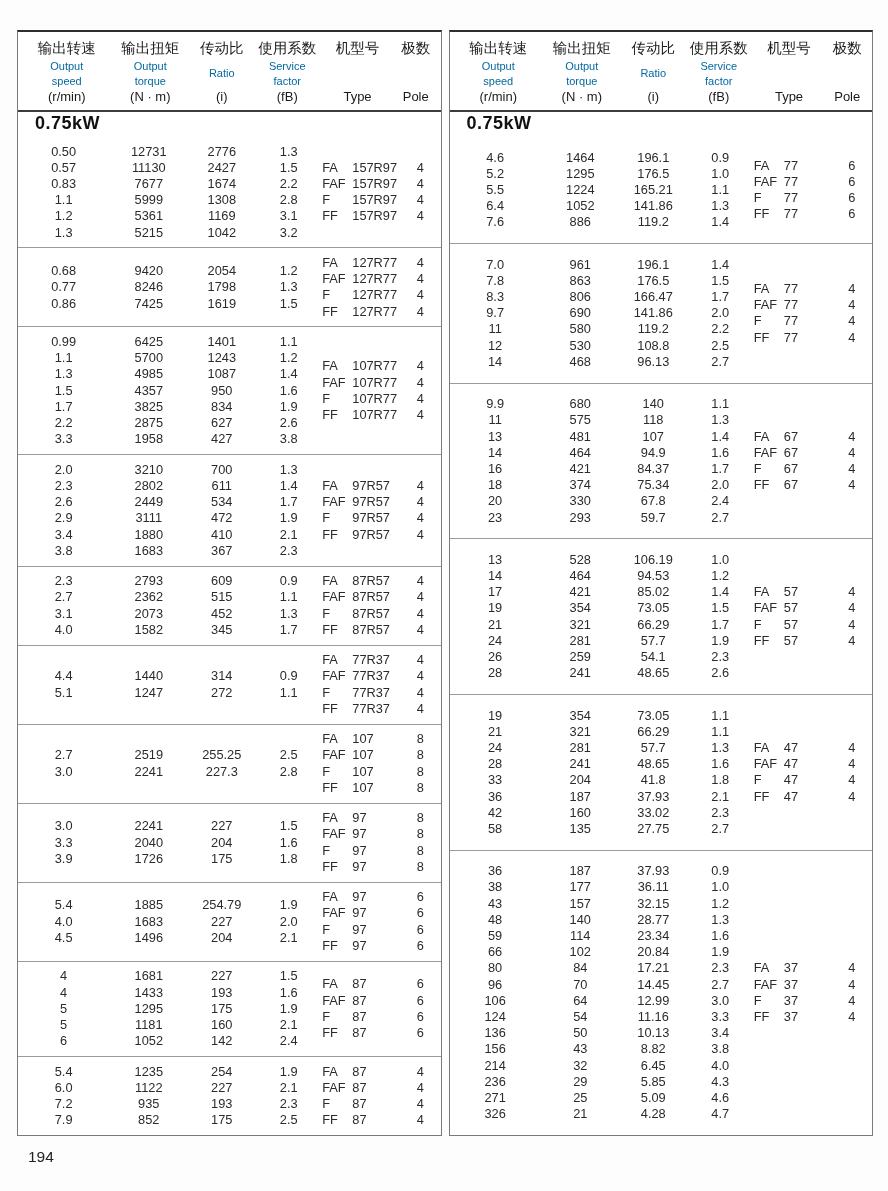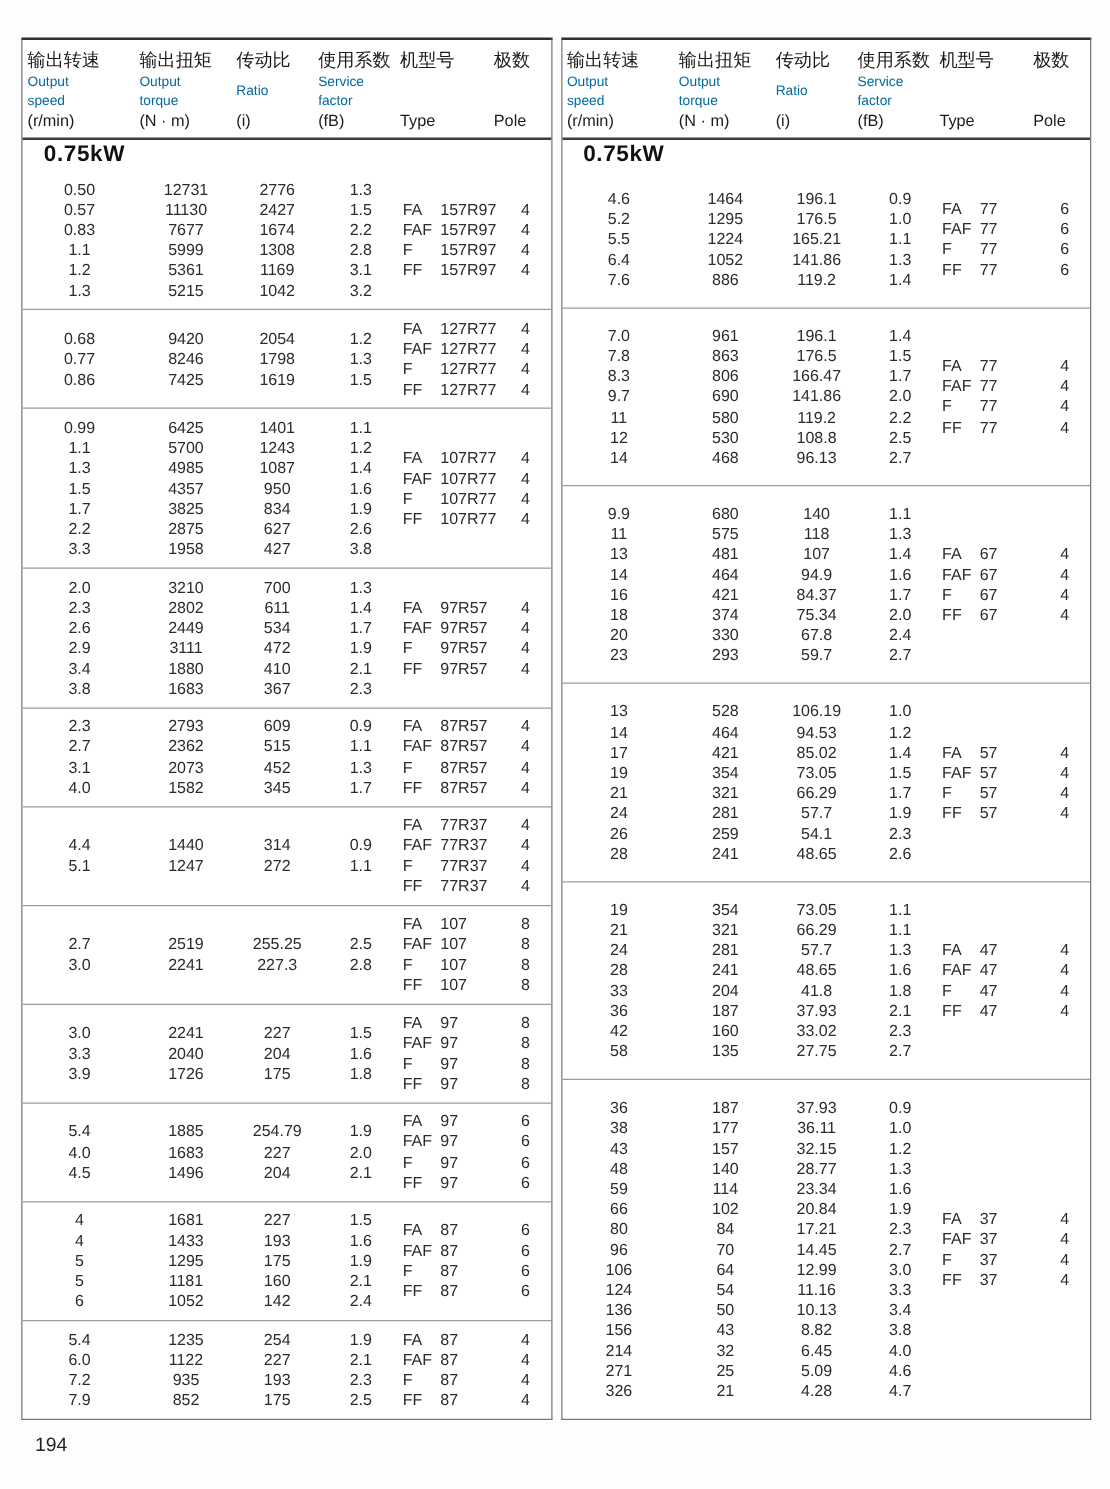--- a/index.html
+++ b/index.html
@@ -13,21 +13,21 @@
   .tables{position:absolute;left:17px;top:30px;width:856px;display:flex;gap:7px;}
   .table-box{
     flex:1 1 0;height:1106px;box-sizing:border-box;background:#fff;
     border:1px solid #7a7a7a;border-top:2px solid #2e2e2e;
     display:flex;flex-direction:column;
   }
   .thead{
     display:flex;box-sizing:border-box;height:80px;
     padding:7px 4px 6px 4px;border-bottom:2px solid #3c3c3c;
   }
-  .hcell{display:flex;flex-direction:column;justify-content:space-between;text-align:left;}
+  .hcell{display:flex;flex-direction:column;justify-content:space-between;text-align:center;}
   .hcell0{width:21.6%}.hcell1{width:18.7%}.hcell2{width:15.8%}
   .hcell3{width:15.8%}.hcell4{width:18.1%}.hcell5{width:10%}
   .zh{font-size:14.5px;color:#1a1a1a;white-space:nowrap;}
   .hen{display:flex;flex-direction:column;}
   .enline{font-size:11px;line-height:15px;color:#0369a1;}
   .unit{font-size:13px;color:#1a1a1a;white-space:nowrap;}
   .power{
     font-size:18px;font-weight:bold;color:#111;
     padding:1px 0 3px 17px;letter-spacing:0.5px;
   }
@@ -1058,20 +1058,26 @@
                 <div class="cell">8.82</div>
                 <div class="cell">3.8</div>
               </div>
               <div class="row">
                 <div class="cell">214</div>
                 <div class="cell">32</div>
                 <div class="cell">6.45</div>
                 <div class="cell">4.0</div>
               </div>
               <div class="row">
+                <div class="cell">236</div>
+                <div class="cell">29</div>
+                <div class="cell">5.85</div>
+                <div class="cell">4.3</div>
+              </div>
+              <div class="row">
                 <div class="cell">271</div>
                 <div class="cell">25</div>
                 <div class="cell">5.09</div>
                 <div class="cell">4.6</div>
               </div>
               <div class="row">
                 <div class="cell">326</div>
                 <div class="cell">21</div>
                 <div class="cell">4.28</div>
                 <div class="cell">4.7</div>

